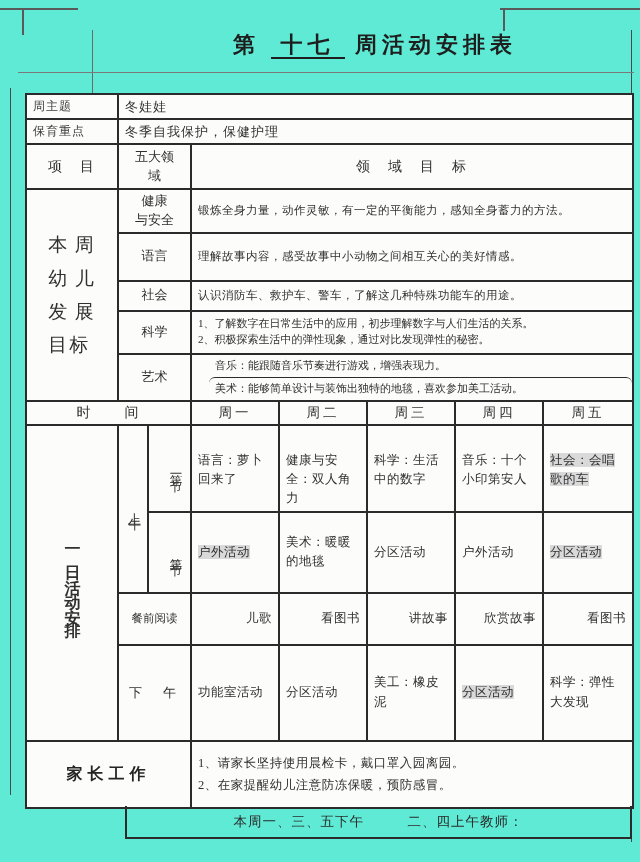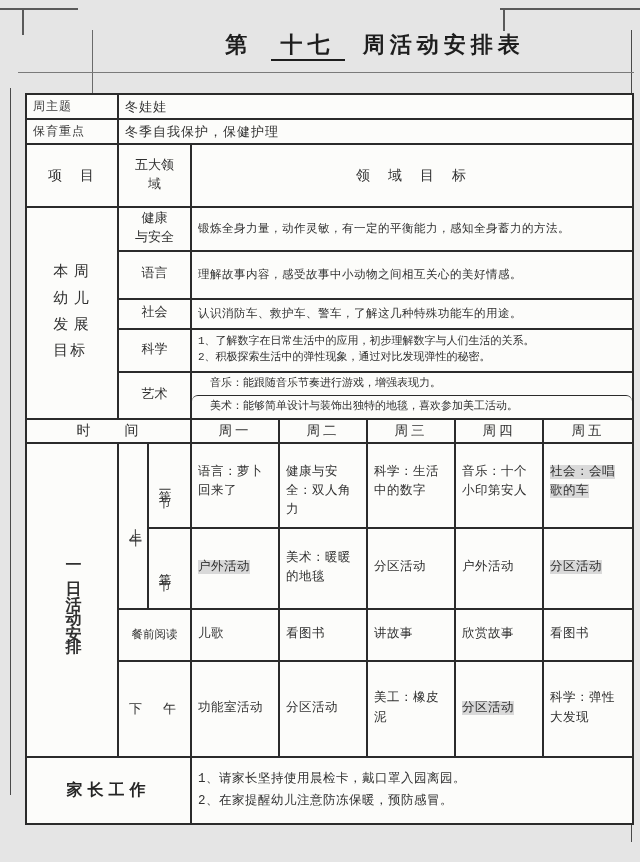--- a/index.html
+++ b/index.html
@@ -1,21 +1,21 @@
 <!DOCTYPE html>
 <html><head>
 <meta charset="utf-8">
 <style>
   * { box-sizing: border-box; margin: 0; padding: 0; }
   html,body { background:#ffffff; }
   .page {
     position: relative;
     width: 640px; height: 862px;
-    background: #e5e5e5;
-    font-family: Liberation Mono, monospace;
+    background: #5eead4;
+    font-family: Liberation Serif, serif;
     color: #303030;
     overflow: hidden;
   }
   
   .mark { position:absolute; z-index:1; }
   .m-top-left-h { left:0; top:8px; width:78px; border-top:2px solid #5a5a5a; }
   .m-top-left-v { left:22px; top:9px; height:26px; border-left:2px solid #5a5a5a; }
   .m-top-right-h { left:500px; top:8px; width:140px; border-top:2px solid #5a5a5a; }
   .m-top-right-v { left:503px; top:9px; height:22px; border-left:2px solid #5a5a5a; }
   .m-title-col { left:92px; top:30px; height:63px; border-left:1.5px solid #6a6a6a; }
@@ -39,34 +39,34 @@
   #t2 { margin-top:-2px; }
   td { border:2px solid #2b2b2b; padding:2px 6px; vertical-align:middle; }
 
   .lab { font-size:12px; letter-spacing:1px; color:#3a3a3a; }
   .val { font-size:13px; letter-spacing:1px; }
   .hdr { text-align:center; font-size:14px; letter-spacing:2px; }
   .domain { text-align:center; font-size:13px; white-space:pre-line; line-height:1.45; }
   .goal { font-size:11.5px; line-height:1.5; letter-spacing:0.5px; }
   .goal2 { font-size:11px; line-height:1.45; }
   .split { padding:0; }
-  .split > div { padding:3px 18px; }
+  .split > div { padding:3px 6px;margin-left:17px; }
   .split > div + div { border-top:1.5px solid #2b2b2b;border-radius:6px; }
   .dev-label { text-align:center; }
-  .dev-label > div { width:2.5em; margin:16px auto; font-size:15px; line-height:1.75; letter-spacing:2px; text-align:justify; }
+  .dev-label > div { width:2.5em; margin:16px auto; font-size:19px; line-height:1.75; letter-spacing:2px; text-align:justify; }
 
   .vtext { writing-mode:vertical-rl; text-orientation:upright; margin:0 auto; }
   .day-section { text-align:center; }
   .day-section .vtext { font-size:16px; letter-spacing:14px; font-weight:bold; }
   .morning .vtext { font-size:13px; letter-spacing:6px; }
   .period .vtext { font-size:12.5px; letter-spacing:3px; }
   .dayhead { text-align:center; font-size:13.5px; letter-spacing:3px; }
   .daycell { font-size:12.5px; line-height:1.55; letter-spacing:0.5px; }
-  .top { vertical-align:top; padding-top:19px; }
-  .ctr { text-align:left; }
+  .top { vertical-align:top; padding-top:25px; }
+  .ctr { text-align:right; }
   .premeal-lab { font-size:11.5px; text-align:center; padding:2px 1px; letter-spacing:0; }
   .afternoon-lab { text-align:center; font-size:13px; letter-spacing:4px; }
   .parent-lab { text-align:center; font-size:16px; letter-spacing:5px; font-weight:bold; color:#252525; }
   .parent-goal { font-size:12.5px; line-height:1.8; letter-spacing:0.5px; }
   .hl { background:#d9d9d9;margin-top:8px; }
 
   .teacher1 {
     position:absolute; left:190px; top:785px; width:340px; height:21px; z-index:2;
     border-right:2px solid #2b2b2b; border-bottom:2px solid #2b2b2b;
     font-size:13.5px; letter-spacing:1px; text-align:center; color:#2a2a2a;
@@ -108,21 +108,21 @@
         </colgroup>
       <tbody>
           <tr style="height:25px">
         <td class="lab">周主题</td>
         <td class="val" colspan="2">冬娃娃</td>
       </tr>
       <tr style="height:25px">
         <td class="lab">保育重点</td>
         <td class="val" colspan="2">冬季自我保护，保健护理</td>
       </tr>
-      <tr style="height:63px">
+      <tr style="height:45px">
         <td class="hdr">项　目</td>
         <td class="domain">五大领
 域</td>
         <td class="hdr">领　域　目　标</td>
       </tr>
       <tr style="height:35px">
         <td class="dev-label" rowspan="5">
           <div>本周幼儿发展目标</div>
         </td>
         <td class="domain">健康
@@ -220,14 +220,15 @@
         <td class="parent-lab" colspan="3">家长工作</td>
         <td colspan="5">
           <div class="parent-goal">1、请家长坚持使用晨检卡，戴口罩入园离园。</div>
           <div class="parent-goal">2、在家提醒幼儿注意防冻保暖，预防感冒。</div>
         </td>
       </tr>
     </tbody>
       </table>
   </div>
 
+  <div class="teacher2">本周一、三、五下午　　　二、四上午教师：</div>
 
 </div>
 
 </body></html>

